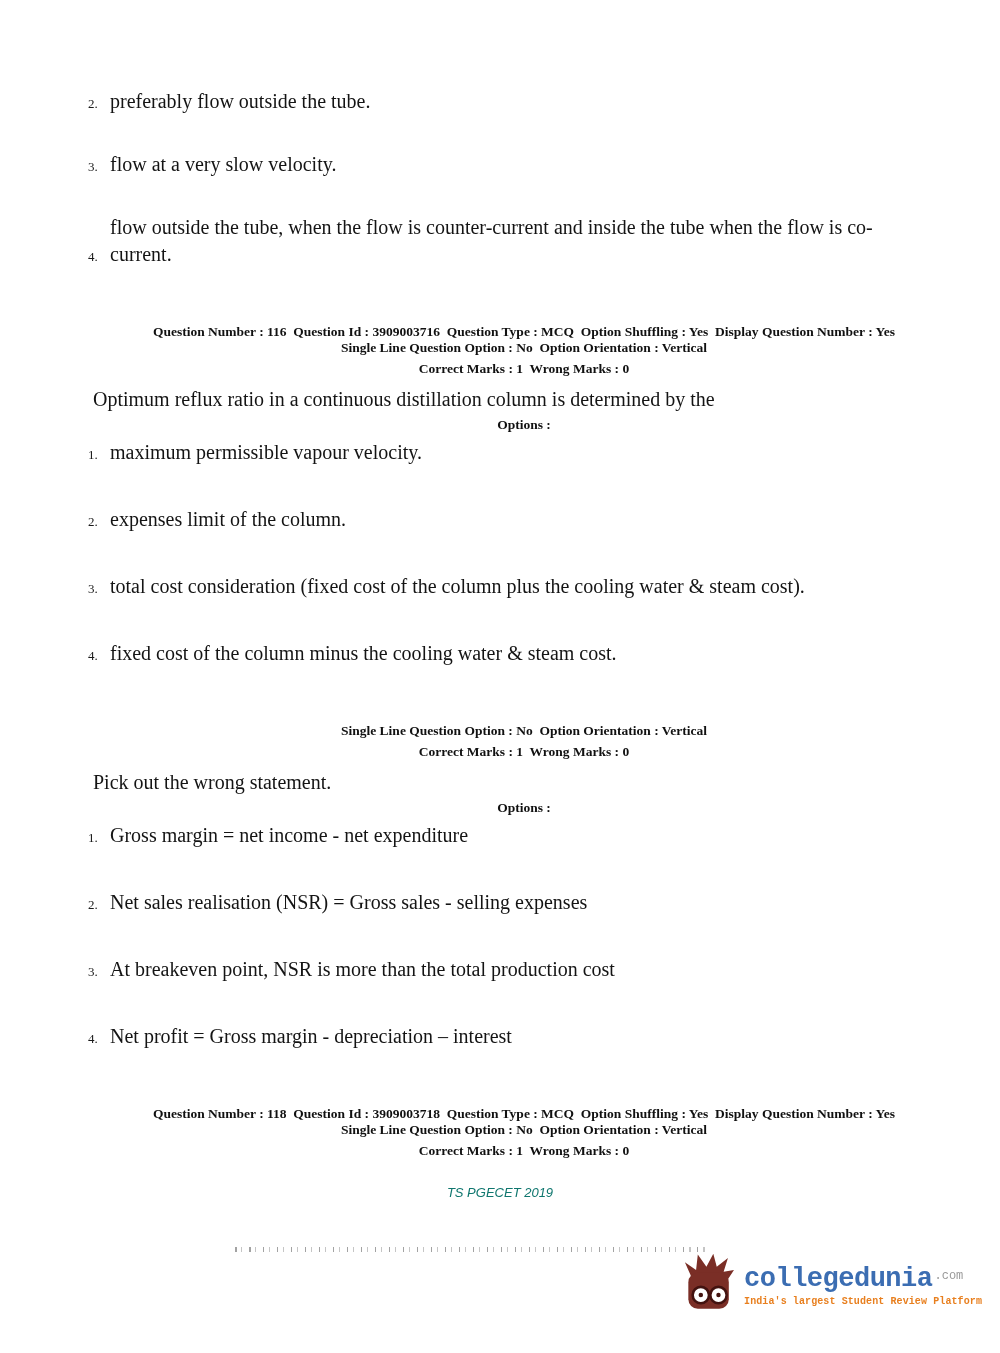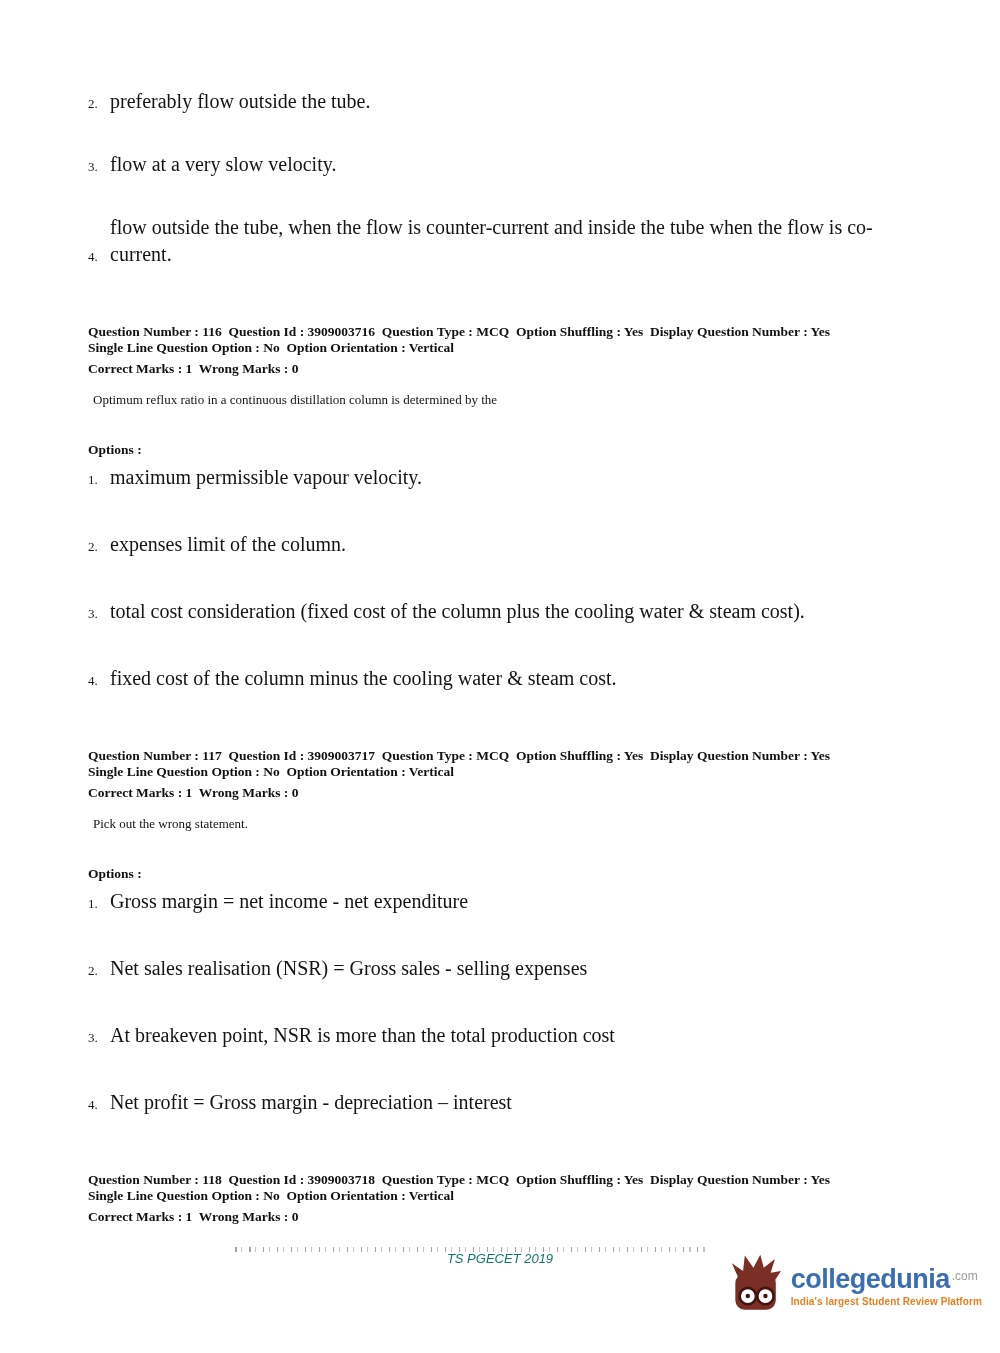--- a/index.html
+++ b/index.html
@@ -25,24 +25,25 @@
   .prev-options .opt-row + .opt-row { margin-top:36px; }
 
   
   .question { margin-top:56px; }
   .meta {
     font-weight:bold;
     font-size:13.5px;
     line-height:16px;
     white-space:pre-wrap;
     color:#111;
+    text-align:center;
   }
   .marks { margin-top:5px; }
-  .qtext { font-size:13px; line-height:27px; margin-top:9px; padding-left:5px; }
-  .options-label { margin-top:29px; }
+  .qtext { font-size:20px; line-height:27px; margin-top:9px; padding-left:5px; }
+  .options-label { margin-top:4px; }
   .options .opt-row { margin-top:40px; }
   .options .opt-row:first-child { margin-top:6px; }
 
   
   .footer-title {
     margin:26px -40px 0 -88px;
     width:1000px;
     text-align:center;
     font-family:"Liberation Sans", sans-serif;
     font-style:italic;
@@ -59,21 +60,21 @@
       rgba(90,90,90,.7) 6px 7.5px, transparent 7.5px 14px);
   }
 
   
   .logo {
     position:absolute;
     right:18px; bottom:34px;
     display:flex;
     align-items:center;
     gap:9px;
-    font-family:Liberation Sans, sans-serif;
+    font-family:Liberation Mono, monospace;
   }
   .logo-text { display:flex; flex-direction:column; }
   .brand-row { display:flex; align-items:flex-start; }
   .brand {
     font-size:27px;
     font-weight:bold;
     letter-spacing:-0.5px;
     line-height:28px;
   }
   .tld { font-size:12px; color:#9a9a9a; margin-left:2px; margin-top:4px; }
@@ -119,21 +120,20 @@
         <span class="opt-text">total cost consideration (fixed cost of the column plus the cooling water &amp; steam cost).</span>
       </div>
       <div class="opt-row">
         <span class="opt-num">4.</span>
         <span class="opt-text">fixed cost of the column minus the cooling water &amp; steam cost.</span>
       </div>
     </div>
   </section>
 
   <section class="question">
-    <p class="meta">Question Number : 117  Question Id : 3909003717  Question Type : MCQ  Option Shuffling : Yes  Display Question Number : Yes</p>
     <p class="meta">Single Line Question Option : No  Option Orientation : Vertical</p>
     <p class="meta marks">Correct Marks : 1  Wrong Marks : 0</p>
     <p class="qtext">Pick out the wrong statement.</p>
     <p class="meta options-label">Options :</p>
     <div class="options">
       <div class="opt-row">
         <span class="opt-num">1.</span>
         <span class="opt-text">Gross margin = net income - net expenditure</span>
       </div>
       <div class="opt-row">

